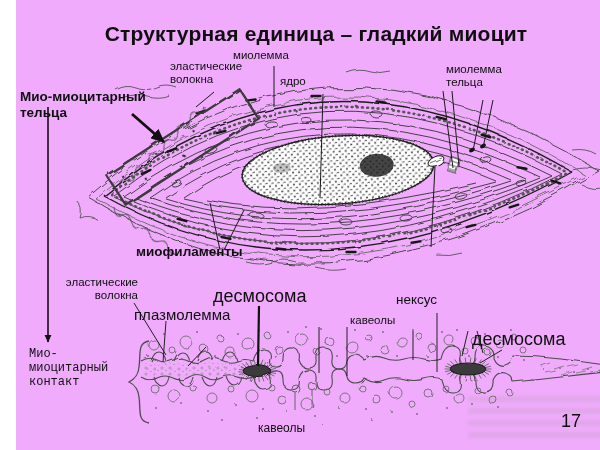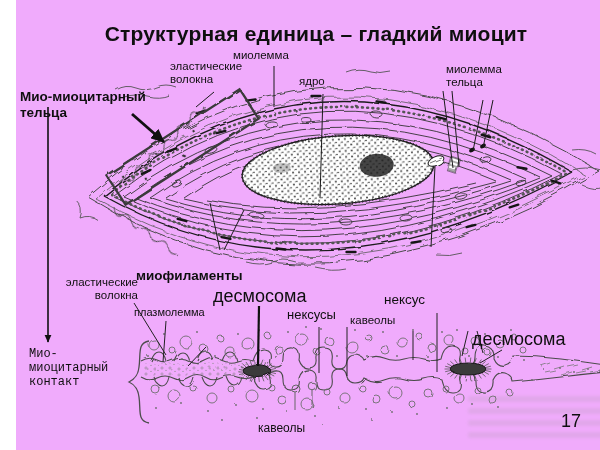--- a/index.html
+++ b/index.html
@@ -2,21 +2,21 @@
 <html><head>
 <meta charset="utf-8">
 <style>
   html,body{margin:0;padding:0;background:#fff;}
   .stage{position:relative;width:600px;height:450px;background:#f0abfc;overflow:hidden;
          font-family:"Liberation Sans",sans-serif;color:#0f0f0f;margin-left:16px;}
   .stage svg{position:absolute;left:0;top:0;}
   .lbl{position:absolute;white-space:pre-line;text-align:left;line-height:1.16;color:#0f0f0f;}
   .title{position:absolute;left:0;top:22px;width:600px;text-align:center;
          font-size:21px;font-weight:bold;letter-spacing:.2px;}
-  .f11{font-size:11px;}       .f115{font-size:11.5px;}
+  .f11{font-size:15px;}       .f115{font-size:11.5px;}
   .f12{font-size:12px;}       .f13{font-size:13px;}
   .f135{font-size:13.5px;}    .f14{font-size:18px;}
   .bold{font-weight:bold;}
   .right{text-align:right;}
   .page{position:absolute;left:525px;top:411px;width:40px;text-align:right;font-size:18px;}
 </style>
 </head>
 <body>
 
 <div class="stage">
@@ -375,34 +375,33 @@
       <path d="M486,350 L464,363"></path>
     </g>
     <line x1="243" y1="306" x2="242" y2="366" stroke="#111" stroke-width="2.2"></line>
   </svg>
 
   <div class="title">Структурная единица – гладкий миоцит</div>
 
   <div class="lbl f115" style="left:217px;top:49px;width:100px;">миолемма</div>
   <div class="lbl f115" style="left:154px;top:60px;width:100px;">эластические
 волокна</div>
-  <div class="lbl f115" style="left:283px;top:75px;width:100px;">ядро</div>
+  <div class="lbl f115" style="left:264px;top:75px;width:100px;">ядро</div>
   <div class="lbl f115" style="left:430px;top:63px;width:100px;">миолемма
 тельца</div>
   <div class="lbl f135 bold" style="left:4px;top:89px;width:164px;">Мио-миоцитарный
 тельца</div>
-  <div class="lbl f135 bold" style="left:120px;top:268px;width:150px;">миофиламенты</div>
+  <div class="lbl f135 bold" style="left:120px;top:244px;width:150px;">миофиламенты</div>
 
   <div class="lbl f115 right" style="left:32px;top:276px;width:90px;">эластические
 волокна</div>
   <div class="lbl f11" style="left:118px;top:306px;width:100px;">плазмолемма</div>
   <div class="lbl f14" style="left:197px;top:286px;width:100px;">десмосома</div>
-  <div class="lbl f13" style="left:271px;top:307px;width:100px;">нексусы</div>
   <div class="lbl f115" style="left:334px;top:314px;width:100px;">кавеолы</div>
-  <div class="lbl f135" style="left:368px;top:292px;width:100px;">нексус</div>
+  <div class="lbl f135" style="left:380px;top:292px;width:100px;">нексус</div>
   <div class="lbl f14" style="left:456px;top:329px;width:100px;">десмосома</div>
   <div class="lbl f12" style="left:13px;top:348px;width:100px;font-family:Liberation Mono, monospace;">Мио-
 миоцитарный
 контакт</div>
   <div class="lbl f12" style="left:242px;top:422px;width:100px;">кавеолы</div>
 
   <div class="page">17</div>
 </div>
 
 </body></html>

